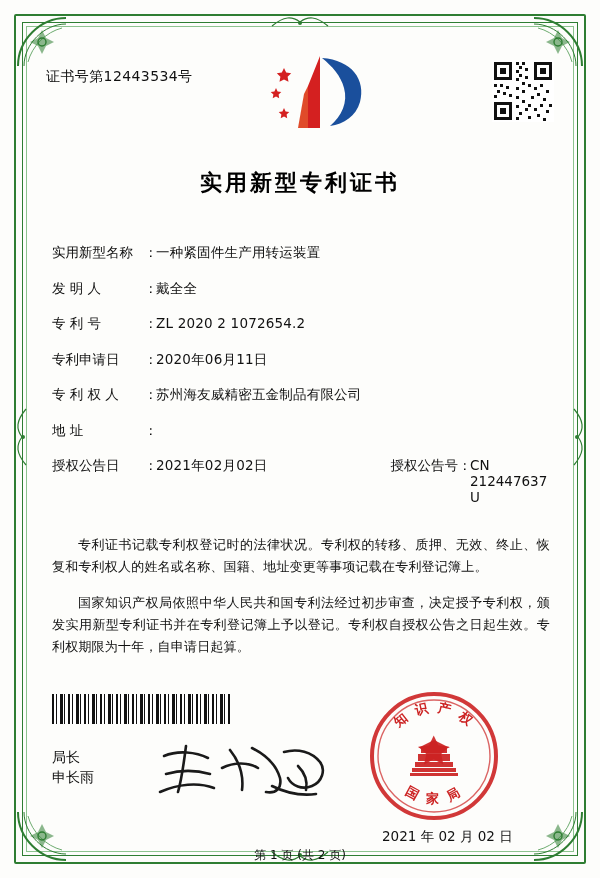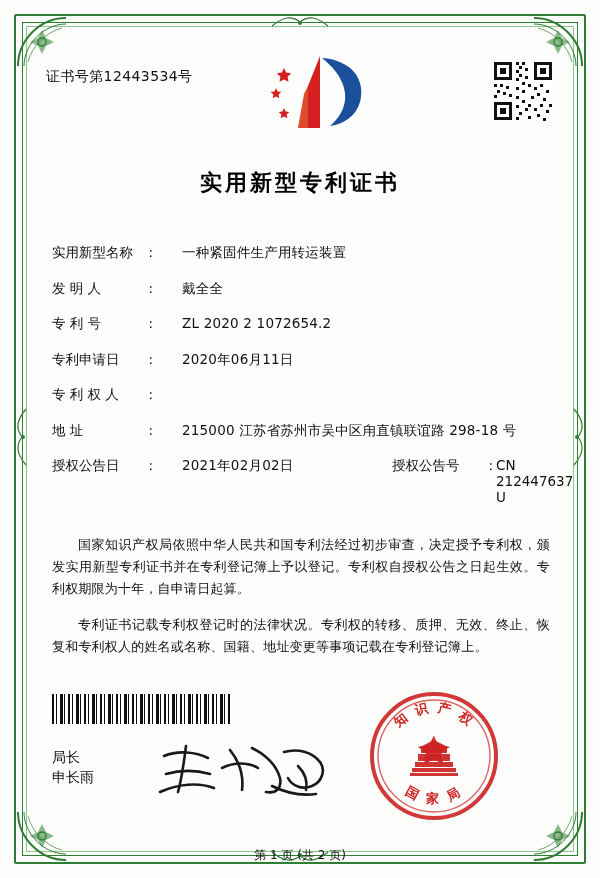--- a/index.html
+++ b/index.html
@@ -126,30 +126,30 @@
   .field .lab.spaced {
     letter-spacing: 0px;
   }
   .field .colon {
     width: 12px;
     flex: none;
   }
   .field .val {
     flex: 1;
     letter-spacing: 0.2px;
-    margin-left: 26px;
   }
   .field.two-col .val {
     flex: none;
     width: 210px;
   }
   .field.two-col .lab2 {
     width: 92px;
     flex: none;
     white-space: nowrap;
+    text-align: right;
   }
   .field.two-col .val2 {
     flex: 1;
   }
 
   .para {
     font-size: 13px;
     line-height: 22px;
     color: #111;
     text-indent: 26px;
@@ -387,42 +387,42 @@
 
       <div class="field">
         <span class="lab">专利申请日</span>
         <span class="colon">：</span>
         <span class="val">2020年06月11日</span>
       </div>
 
       <div class="field">
         <span class="lab spaced">专 利 权 人</span>
         <span class="colon">：</span>
+        <span class="val">苏州海友威精密五金制品有限公司</span>
       </div>
 
       <div class="field">
         <span class="lab spaced">地 址</span>
         <span class="colon">：</span>
-        <span class="val">215000 江苏省苏州市吴中区甪直镇联谊路 298-18 号</span>
       </div>
 
       <div class="field two-col">
         <span class="lab">授权公告日</span>
         <span class="colon">：</span>
         <span class="val">2021年02月02日</span>
         <span class="lab2">授权公告号</span>
         <span class="colon">：</span>
         <span class="val2">CN 212447637 U</span>
       </div>
 
     </div>
 
     <div class="paras">
+      <div class="para">专利证书记载专利权登记时的法律状况。专利权的转移、质押、无效、终止、恢复和专利权人的姓名或名称、国籍、地址变更等事项记载在专利登记簿上。</div>
       <div class="para">国家知识产权局依照中华人民共和国专利法经过初步审查，决定授予专利权，颁发实用新型专利证书并在专利登记簿上予以登记。专利权自授权公告之日起生效。专利权期限为十年，自申请日起算。</div>
-      <div class="para">专利证书记载专利权登记时的法律状况。专利权的转移、质押、无效、终止、恢复和专利权人的姓名或名称、国籍、地址变更等事项记载在专利登记簿上。</div>
     </div>
 
     <div class="barcode"></div>
 
     <div class="sig-label">
       <div>局长</div>
       <div>申长雨</div>
     </div>
 
     <div class="sig-hand">
@@ -463,18 +463,19 @@
           <textPath href="#sealTopArc" startOffset="50%" text-anchor="middle">知 识 产 权</textPath>
         </text>
 
         <path id="sealBotArc" d="M20 76 A47 47 0 0 0 112 76" fill="none"></path>
         <text font-family="'DejaVu Sans','Liberation Sans',sans-serif" font-size="13" font-weight="bold" fill="#cc2222" letter-spacing="3">
           <textPath href="#sealBotArc" startOffset="50%" text-anchor="middle">国 家 局</textPath>
         </text>
       </svg>
     </div>
 
+    <div class="seal-date">2021 年 02 月 02 日</div>
 
   </div>
 
   <div class="footer">第 1 页 (共 2 页)</div>
 
 </div>
 
 </body></html>

